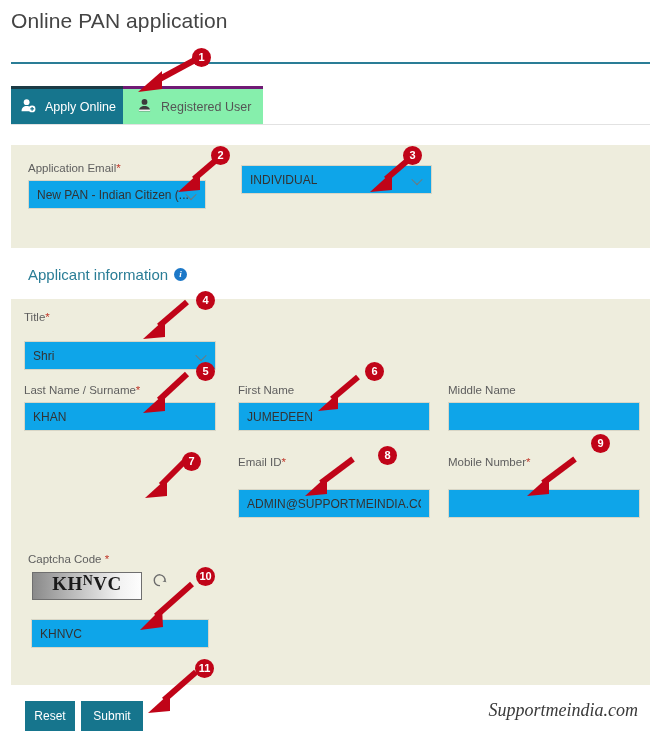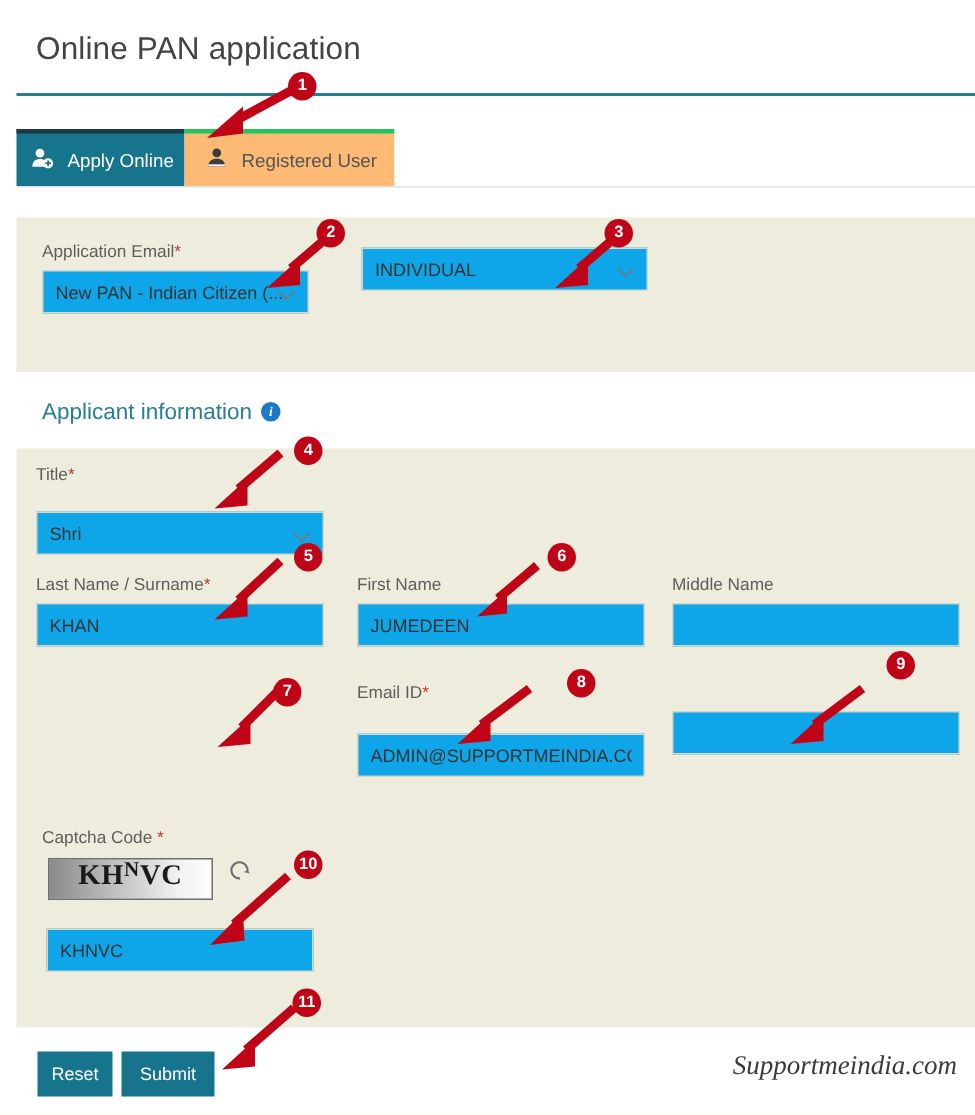--- a/index.html
+++ b/index.html
@@ -11,26 +11,25 @@
     position: relative;
     overflow: hidden;
     font-family: "Liberation Sans", sans-serif;
     color: #333;
   }
   .page { position: relative; width: 650px; height: 743px; }
 
   
   .page-title {
     position: absolute;
-    left: 24px; top: 9px;
+    left: 11px; top: 9px;
     font-size: 21px;
     font-weight: 400;
     color: #444444;
     letter-spacing: 0.1px;
-    margin-top: 12px;
   }
   .top-rule {
     position: absolute;
     left: 11px; top: 62px;
     width: 639px; height: 2px;
     background: #2a7d96;
   }
 
   
   .tabstrip {
@@ -47,23 +46,23 @@
   }
   .tab-active {
     left: 0; width: 112px;
     background: #16758d;
     color: #ffffff;
     border-top: 3px solid #1b3a44;
     padding-left: 10px;
   }
   .tab-inactive {
     left: 112px; width: 140px;
-    background: #fdba74;
+    background: #86efac;
     color: #555555;
-    border-top: 3px solid #22c55e;
+    border-top: 3px solid #701a75;
     padding-left: 14px;
   }
   .tab-label { margin-left: 9px; white-space: nowrap; }
   .tabstrip-fill {
     position: absolute;
     left: 252px; top: 0; width: 387px; height: 38px;
     background: #ffffff;
   }
   .tab-underline {
     position: absolute;
@@ -290,20 +289,23 @@
   <div class="fld" style="left:238px; top:455px;">
     <div class="fld-label">
       <span>Email ID</span><span class="req">*</span>
     </div>
     <div class="ctrl" style="width:192px; margin-top:19px;">
       <span class="ctrl-val">ADMIN@SUPPORTMEINDIA.CO</span>
     </div>
   </div>
 
   <div class="fld" style="left:448px; top:455px;">
+    <div class="fld-label">
+      <span>Mobile Number</span><span class="req">*</span>
+    </div>
     <div class="ctrl" style="width:192px; margin-top:19px;">
       <span class="ctrl-val"></span>
     </div>
   </div>
 
   <div class="captcha-label">
     <span>Captcha Code</span> <span class="req" style="color:#c0392b;">*</span>
   </div>
   <div class="captcha-img">
     <span>KH</span>

